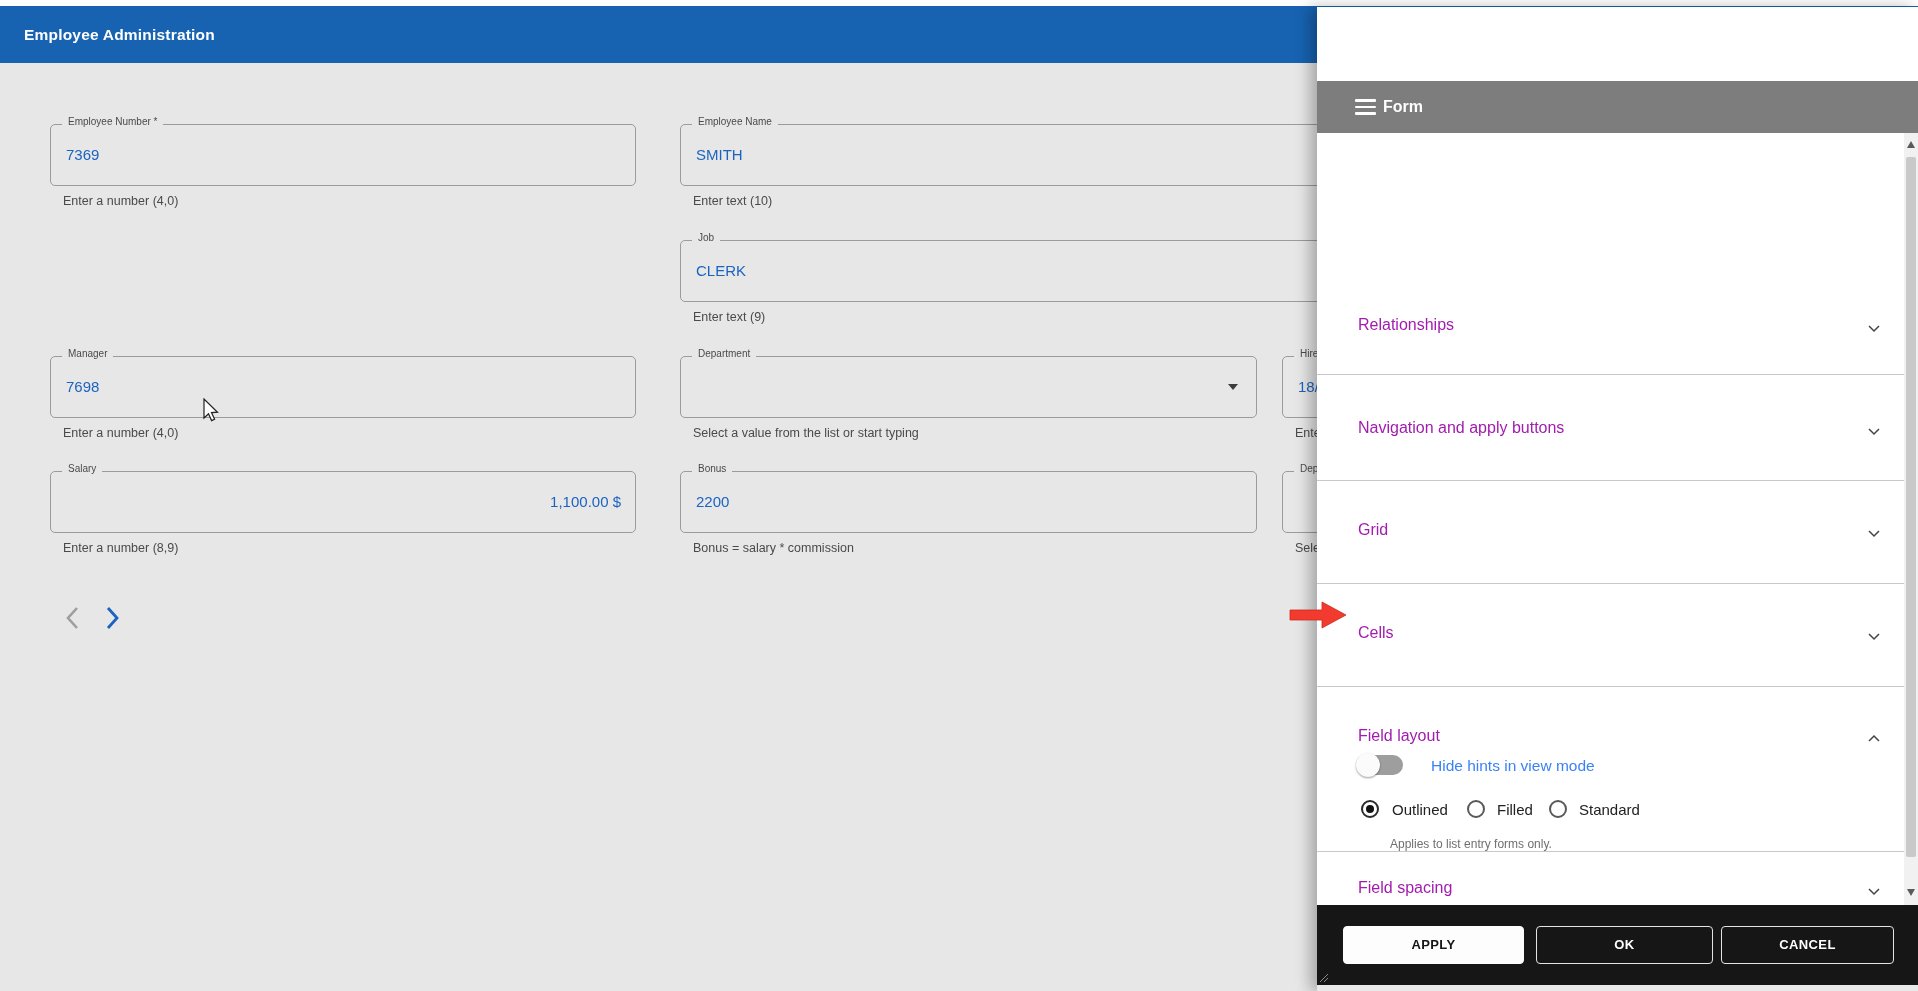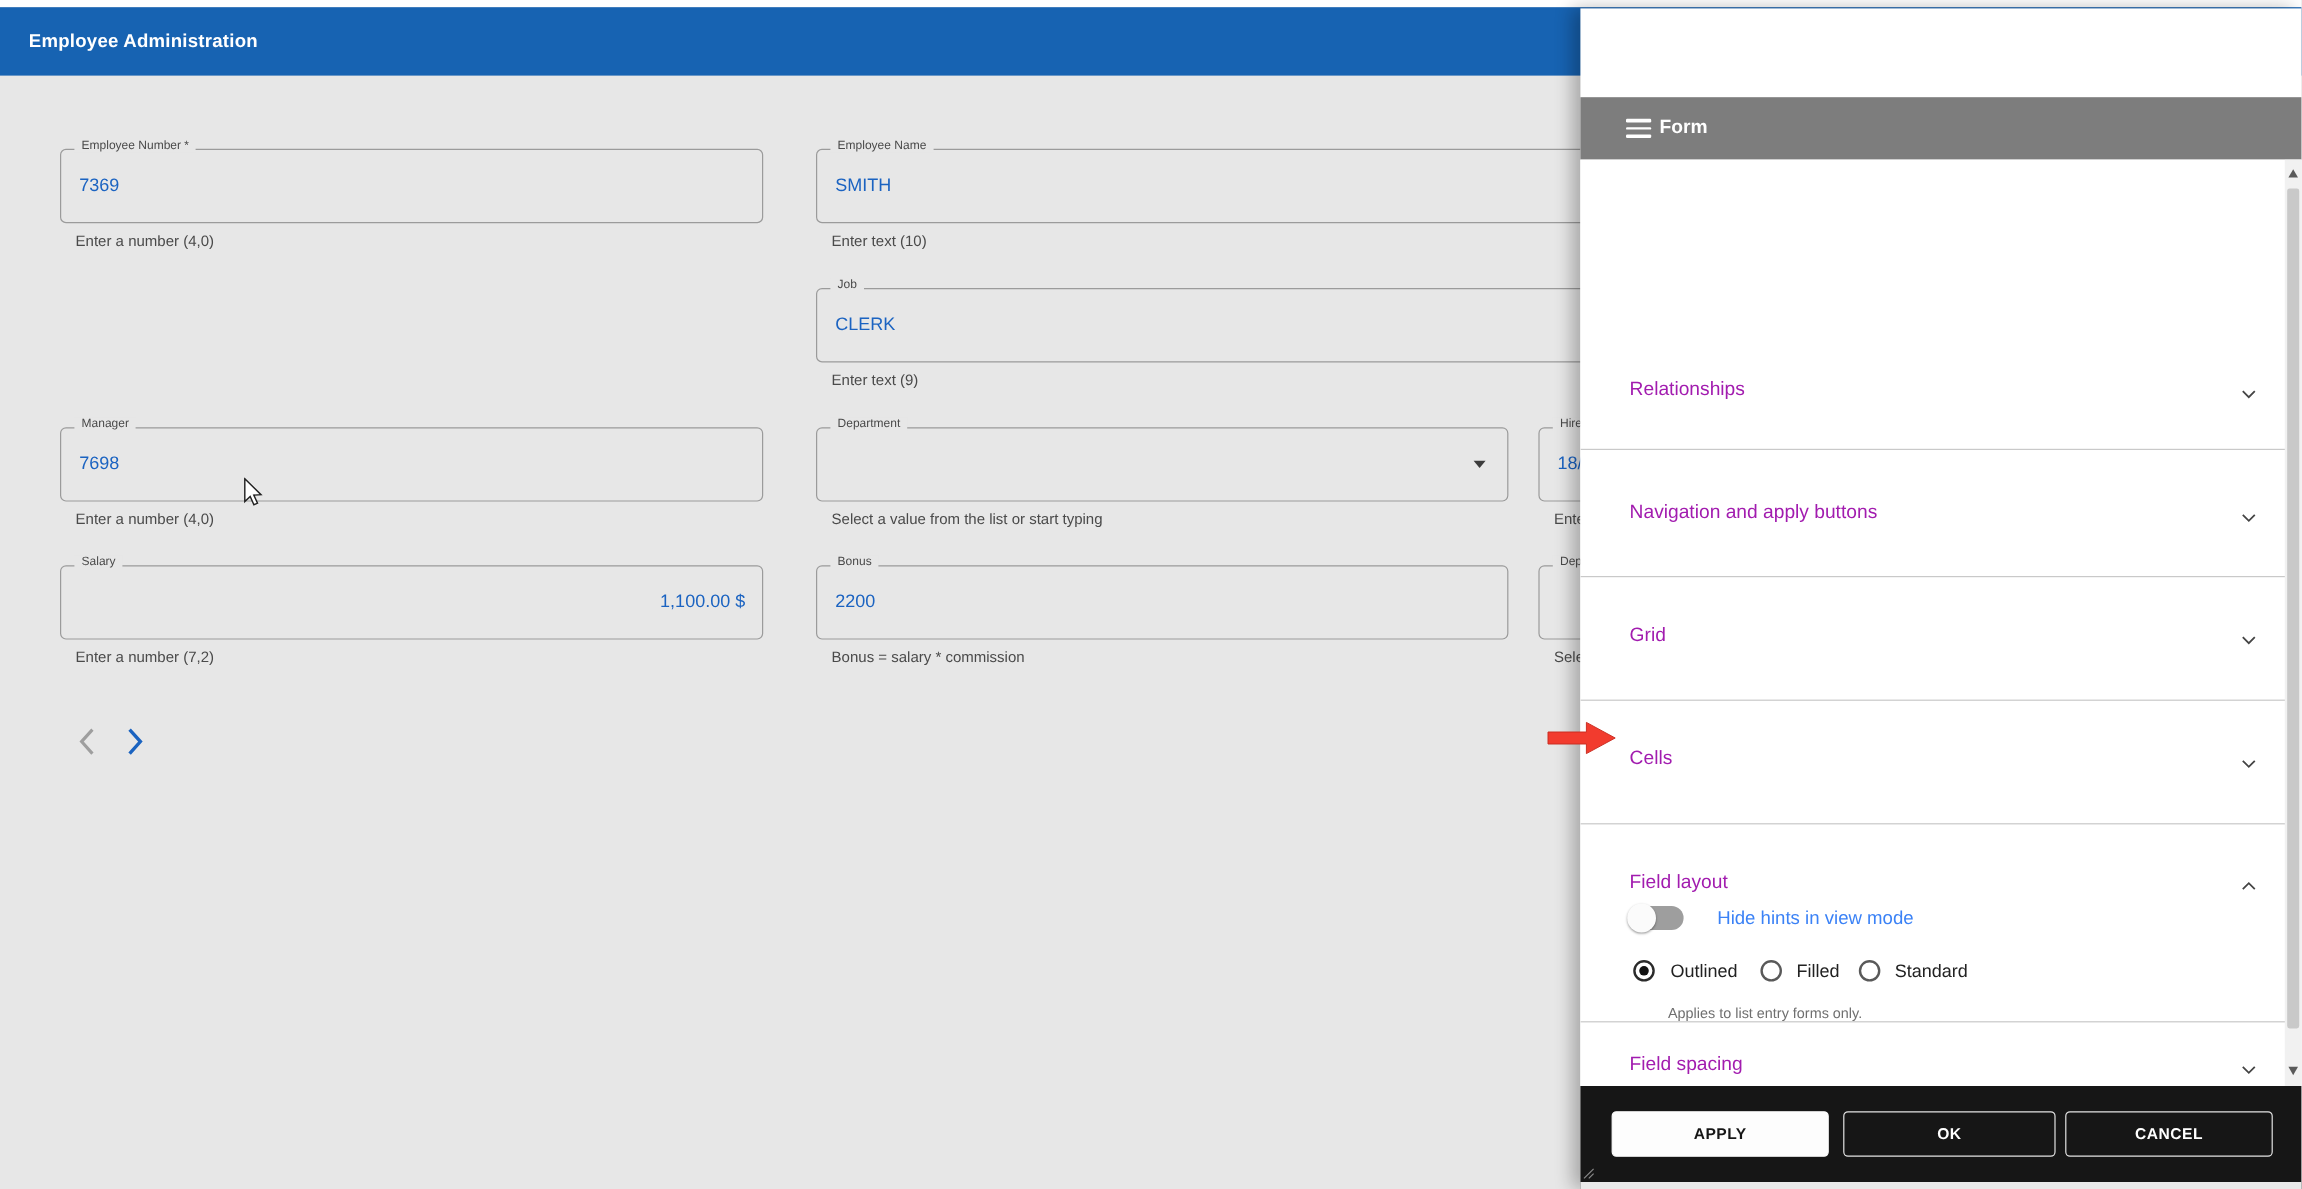--- a/index.html
+++ b/index.html
@@ -129,21 +129,21 @@
 <div class="field" style="left:1282px;top:356px;width:120px;">
   <span class="lbl">Hire</span>
   <span class="val">18/</span>
 </div>
 <div class="hint" style="left:1295px;top:426px;">Ente</div>
 
 <div class="field" style="left:50px;top:471px;width:584px;">
   <span class="lbl">Salary</span>
   <span class="val right">1,100.00 $</span>
 </div>
-<div class="hint" style="left:63px;top:541px;">Enter a number (7,2)</div>
+<div class="hint" style="left:63px;top:541px;">Enter a number (8,9)</div>
 
 <div class="field" style="left:680px;top:471px;width:575px;">
   <span class="lbl">Bonus</span>
   <span class="val">2200</span>
 </div>
 <div class="hint" style="left:693px;top:541px;">Bonus = salary * commission</div>
 
 <div class="field" style="left:1282px;top:471px;width:120px;">
   <span class="lbl">Dep</span>
 </div>

